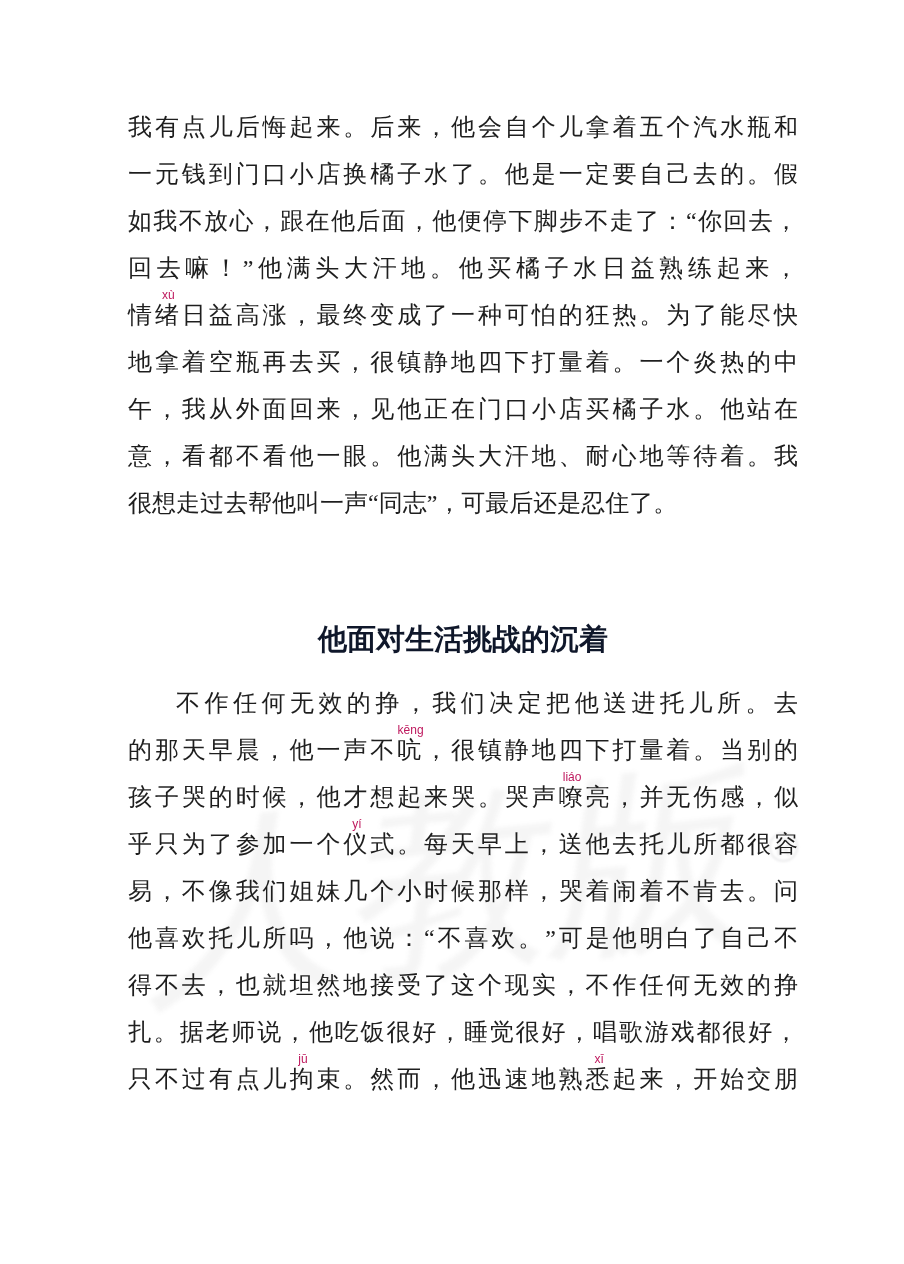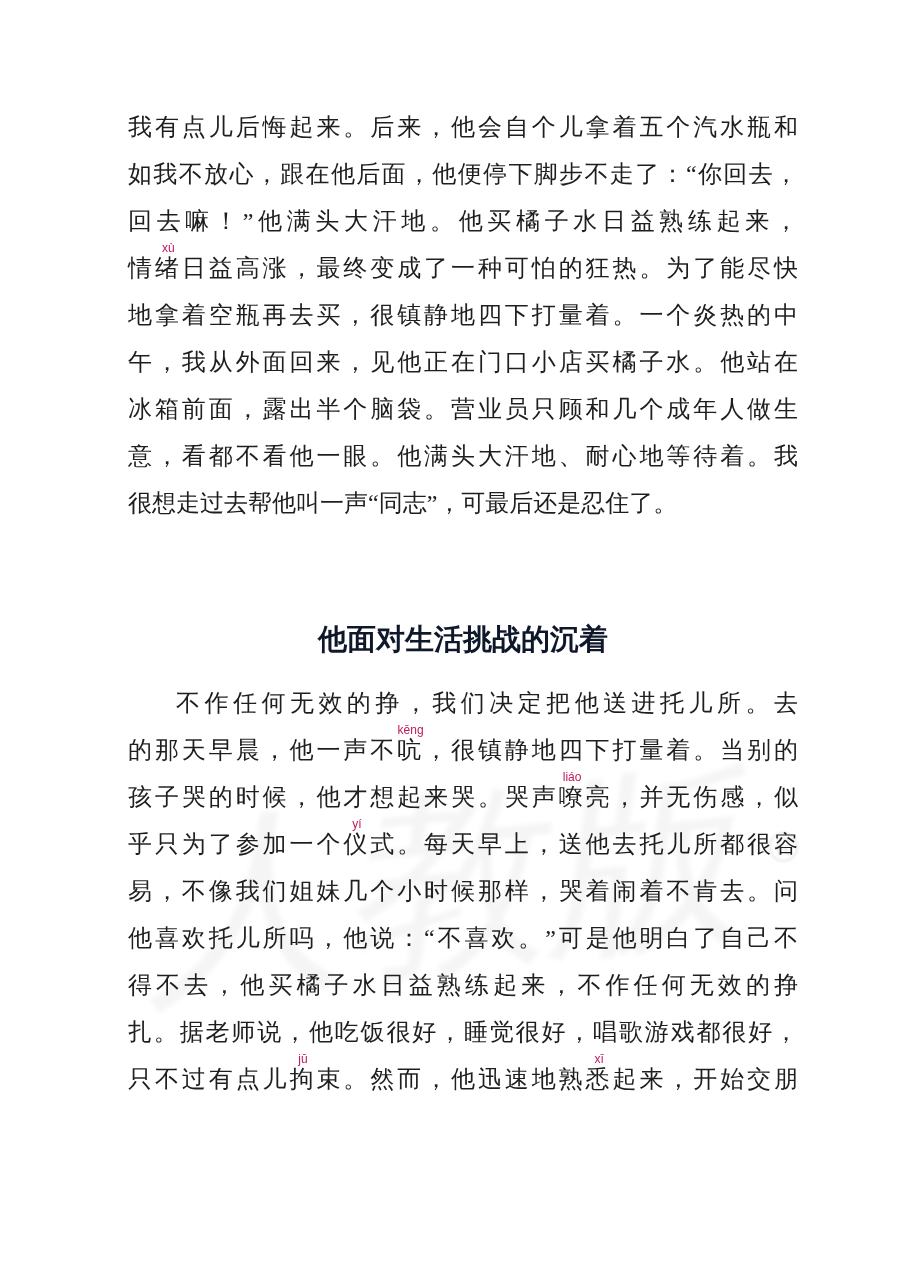--- a/index.html
+++ b/index.html
@@ -128,40 +128,40 @@
 </head>
 <body>
 
 <div class="page">
 
   <div class="wm-text">人教版</div>
   <div class="wm-reg">®</div>
 
   <div class="para para1" id="para1">
       <div class="line">我有点儿后悔起来。后来，他会自个儿拿着五个汽水瓶和</div>
+      <div class="line">一元钱到门口小店换橘子水了。他是一定要自己去的。假</div>
       <div class="line">如我不放心，跟在他后面，他便停下脚步不走了：“你回去，</div>
       <div class="line">回去嘛！”他满头大汗地。他买橘子水日益熟练起来，</div>
       <div class="line">情<span class="rb">绪<span class="rt">xù</span></span>日益高涨，最终变成了一种可怕的狂热。为了能尽快</div>
       <div class="line">地拿着空瓶再去买，很镇静地四下打量着。一个炎热的中</div>
       <div class="line">午，我从外面回来，见他正在门口小店买橘子水。他站在</div>
-      <div class="line">冰箱前面，露出半个脑袋。营业员只顾和几个成年人做生</div>
       <div class="line">意，看都不看他一眼。他满头大汗地、耐心地等待着。我</div>
       <div class="line short">很想走过去帮他叫一声“同志”，可最后还是忍住了。</div>
     </div>
 
   <h2 class="heading">他面对生活挑战的沉着</h2>
 
   <div class="para para2" id="para2">
       <div class="line indent">不作任何无效的挣，我们决定把他送进托儿所。去</div>
       <div class="line">的那天早晨，他一声不<span class="rb">吭<span class="rt">kēng</span></span>，很镇静地四下打量着。当别的</div>
       <div class="line">孩子哭的时候，他才想起来哭。哭声<span class="rb">嘹<span class="rt">liáo</span></span>亮，并无伤感，似</div>
       <div class="line">乎只为了参加一个<span class="rb">仪<span class="rt">yí</span></span>式。每天早上，送他去托儿所都很容</div>
       <div class="line">易，不像我们姐妹几个小时候那样，哭着闹着不肯去。问</div>
       <div class="line">他喜欢托儿所吗，他说：“不喜欢。”可是他明白了自己不</div>
-      <div class="line">得不去，他买橘子水日益熟练起来，不作任何无效的挣</div>
+      <div class="line">得不去，也就坦然地接受了这个现实，不作任何无效的挣</div>
       <div class="line">扎。据老师说，他吃饭很好，睡觉很好，唱歌游戏都很好，</div>
       <div class="line">只不过有点儿<span class="rb">拘<span class="rt">jū</span></span>束。然而，他迅速地熟<span class="rb">悉<span class="rt">xī</span></span>起来，开始交朋</div>
     </div>
 
   <div class="page-number">87</div>
 
   <div class="footer-echo">关注微信公号“小学全科资源”获取更多资料</div>
   <div class="footer-main">关注微信公号“小学全科资源”获取更多资料</div>
 
 </div>

